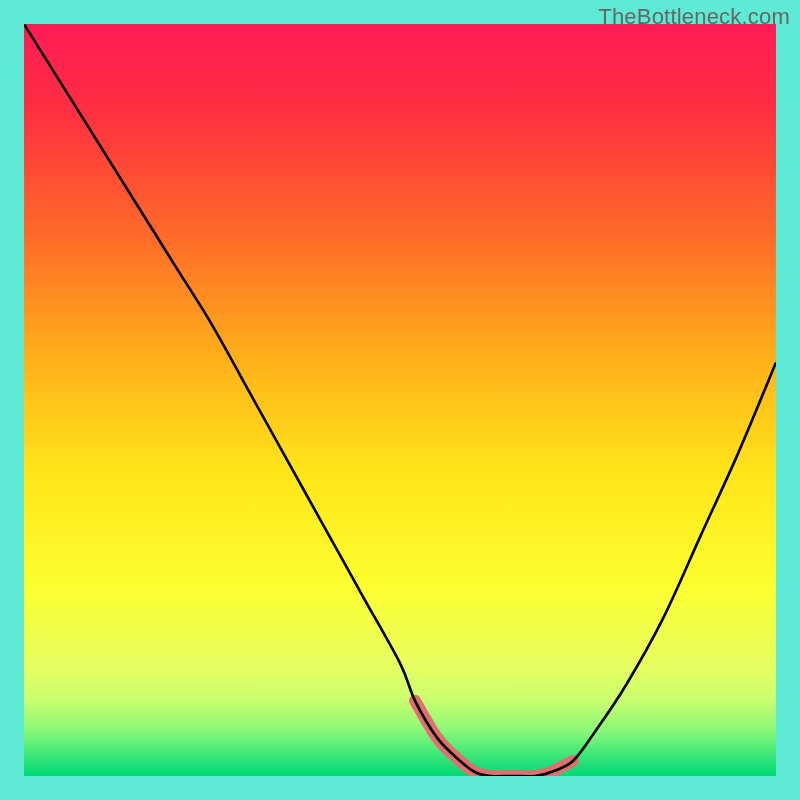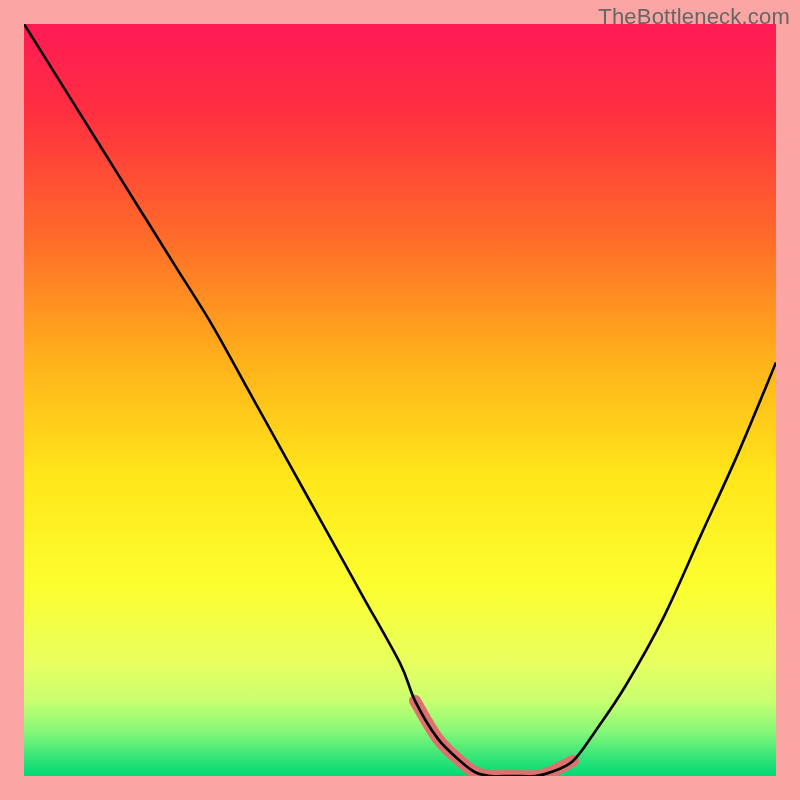--- a/index.html
+++ b/index.html
@@ -10,21 +10,21 @@
     background: #000;
     overflow: hidden;
     font-family: Arial, Helvetica, sans-serif;
   }
   .frame {
     position: absolute;
     left: 0;
     top: 0;
     width: 800px;
     height: 800px;
-    background: #fca5a5;
+    background: #5eead4;
   }
   .watermark {
     position: absolute;
     top: 4px;
     right: 10px;
     color: #666;
     font-size: 22px;
     font-weight: 400;
     letter-spacing: 0.2px;
   }

